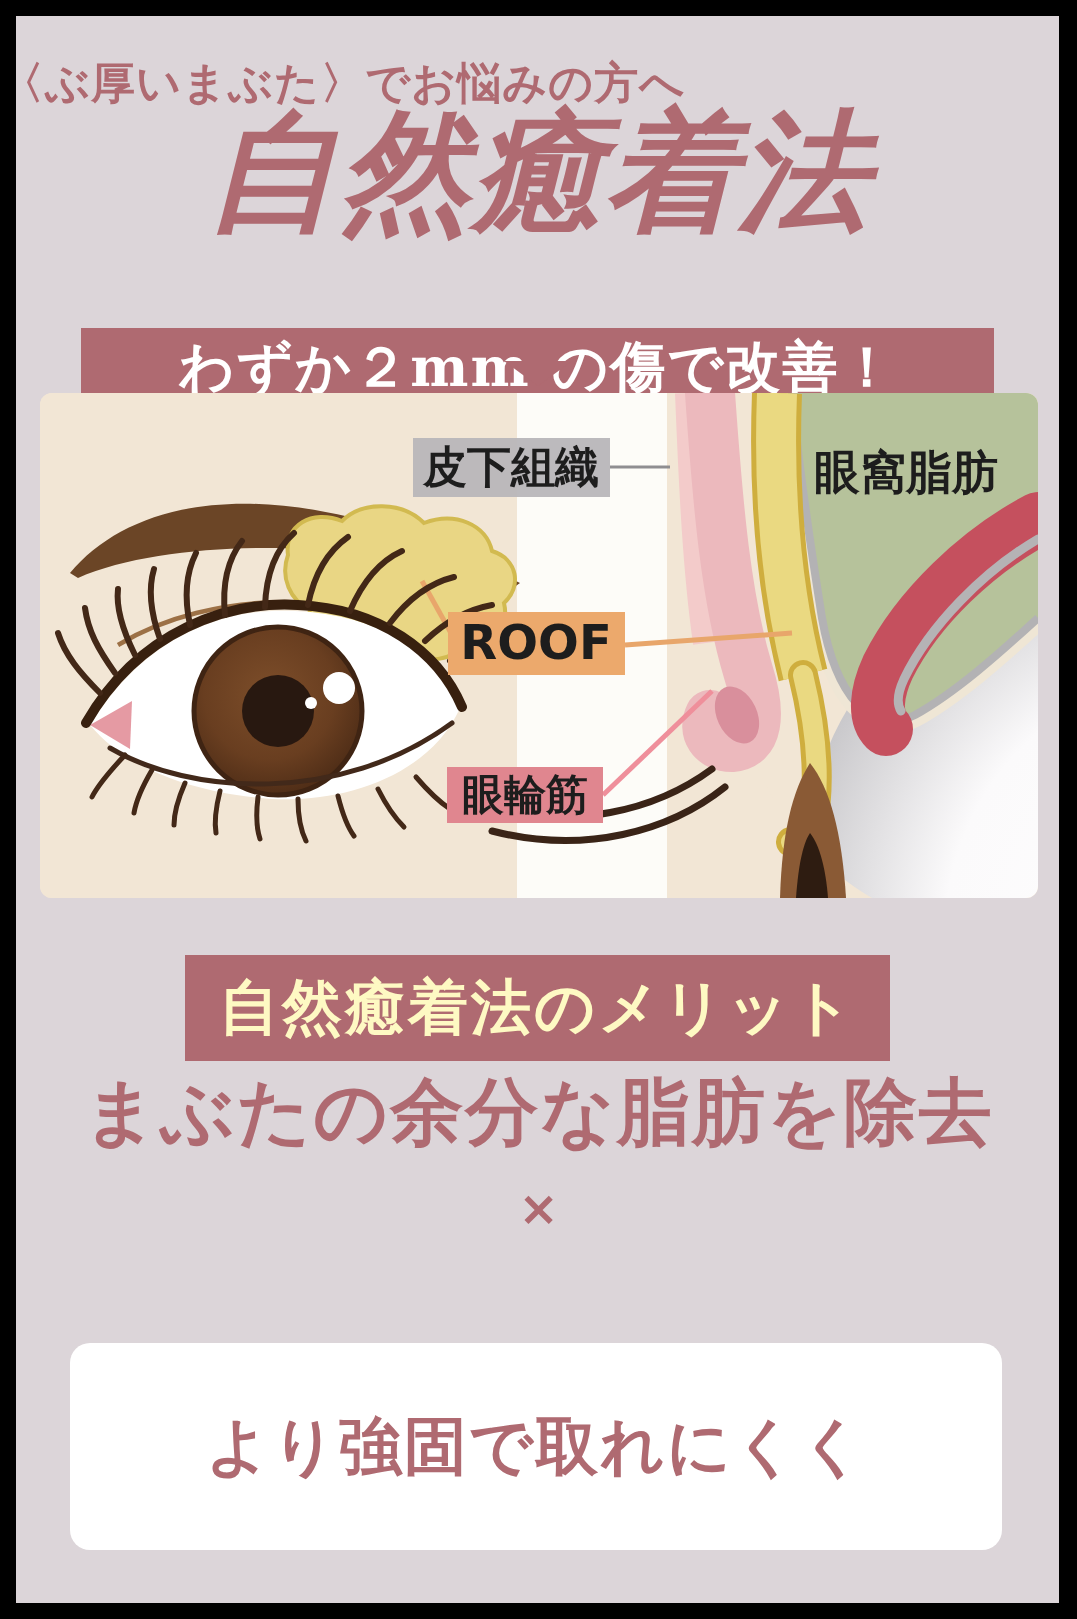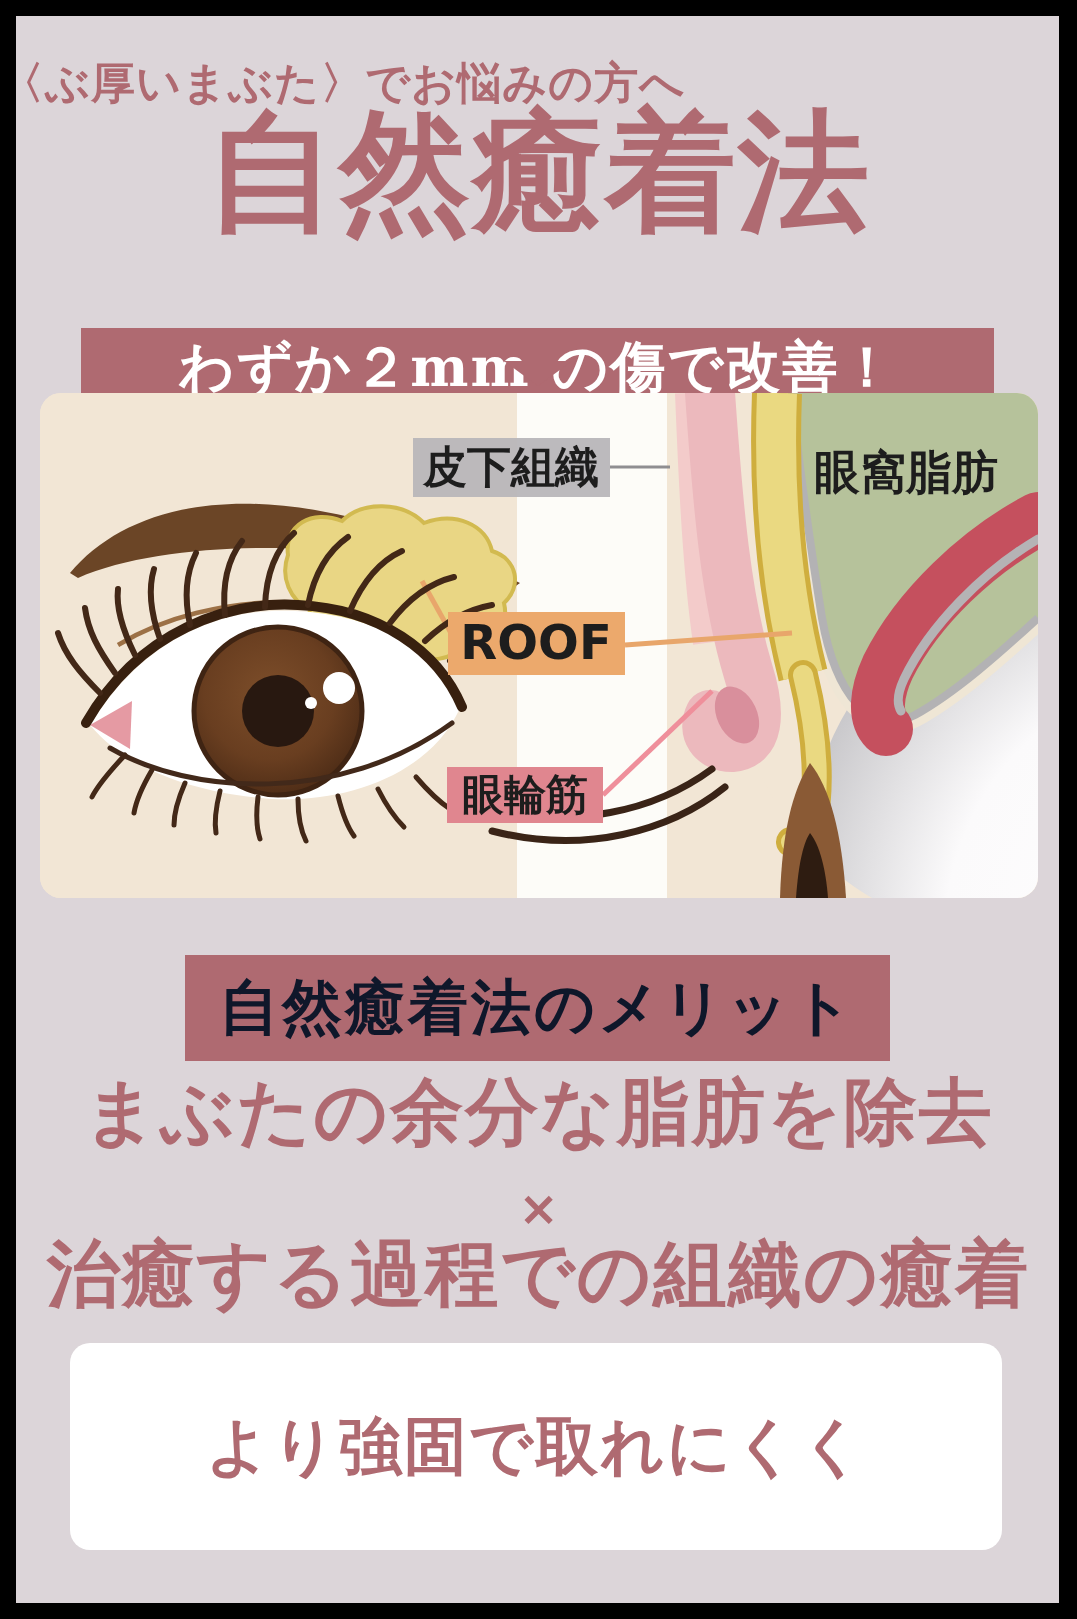--- a/index.html
+++ b/index.html
@@ -14,41 +14,41 @@
     position:absolute;left:16px;top:16px;width:1043px;height:1587px;
     background:#dcd5d9;
   }
   .abs{position:absolute;}
   .subtitle{
     left:0;top:54px;width:1077px;text-align:left;
     font-size:44px;font-weight:600;color:#af6a71;letter-spacing:1px;
   }
   .title{
     left:0;top:96px;width:1077px;text-align:center;
-    font-size:131px;font-weight:600;color:#af6a71;letter-spacing:2px;line-height:1.15;
+    font-size:131px;font-weight:600;color:#af6a71;letter-spacing:2px;line-height:1.15;font-style:italic;
   }
   .banner{
     left:81px;top:281px;width:913px;height:80px;
     background:#af6a71;color:#fff;
     display:flex;align-items:center;justify-content:center;
     font-size:55px;font-weight:600;letter-spacing:2px;margin-top:47px;
   }
   .banner-pointer{
     left:504px;top:361px;width:0;height:0;
     border-left:34px solid transparent;border-right:34px solid transparent;
     border-top:25px solid #af6a71;
   }
   .card{
     left:40px;top:393px;width:998px;height:505px;
-    border-radius:21px;overflow:hidden;background:#f2e6d5;
+    border-radius:12px;overflow:hidden;background:#f2e6d5;
   }
   .card svg{display:block;width:998px;height:505px;}
   .merit-header{
     left:185px;top:955px;width:705px;height:106px;
-    background:#af6a71;color:#0f172a;
+    background:#af6a71;color:#fef9c3;
     display:flex;align-items:center;justify-content:center;
     font-size:60px;font-weight:600;letter-spacing:3px;
   }
   .body-line{
     left:0;width:1077px;text-align:center;color:#af6a71;
     font-size:73px;font-weight:600;letter-spacing:2px;line-height:1.2;
   }
   .line1{top:1068px;}
   .x-mark{
     left:0;top:1180px;width:1077px;text-align:center;color:#af6a71;
@@ -185,18 +185,17 @@
       <text x="485" y="416" text-anchor="middle" font-size="42" class="diag-label">眼輪筋</text>
     </svg>
   </div>
 
   <div class="abs merit-header">
     <span>自然癒着法のメリット</span>
   </div>
 
   <div class="abs body-line line1">まぶたの余分な脂肪を除去</div>
   <div class="abs x-mark">×</div>
-  <div class="abs body-line line2">治癒する過程での組織の癒着</div>
 
   <div class="abs white-box">
     <div>より強固で取れにくく</div>
   </div>
 </div>
 
 </body></html>

